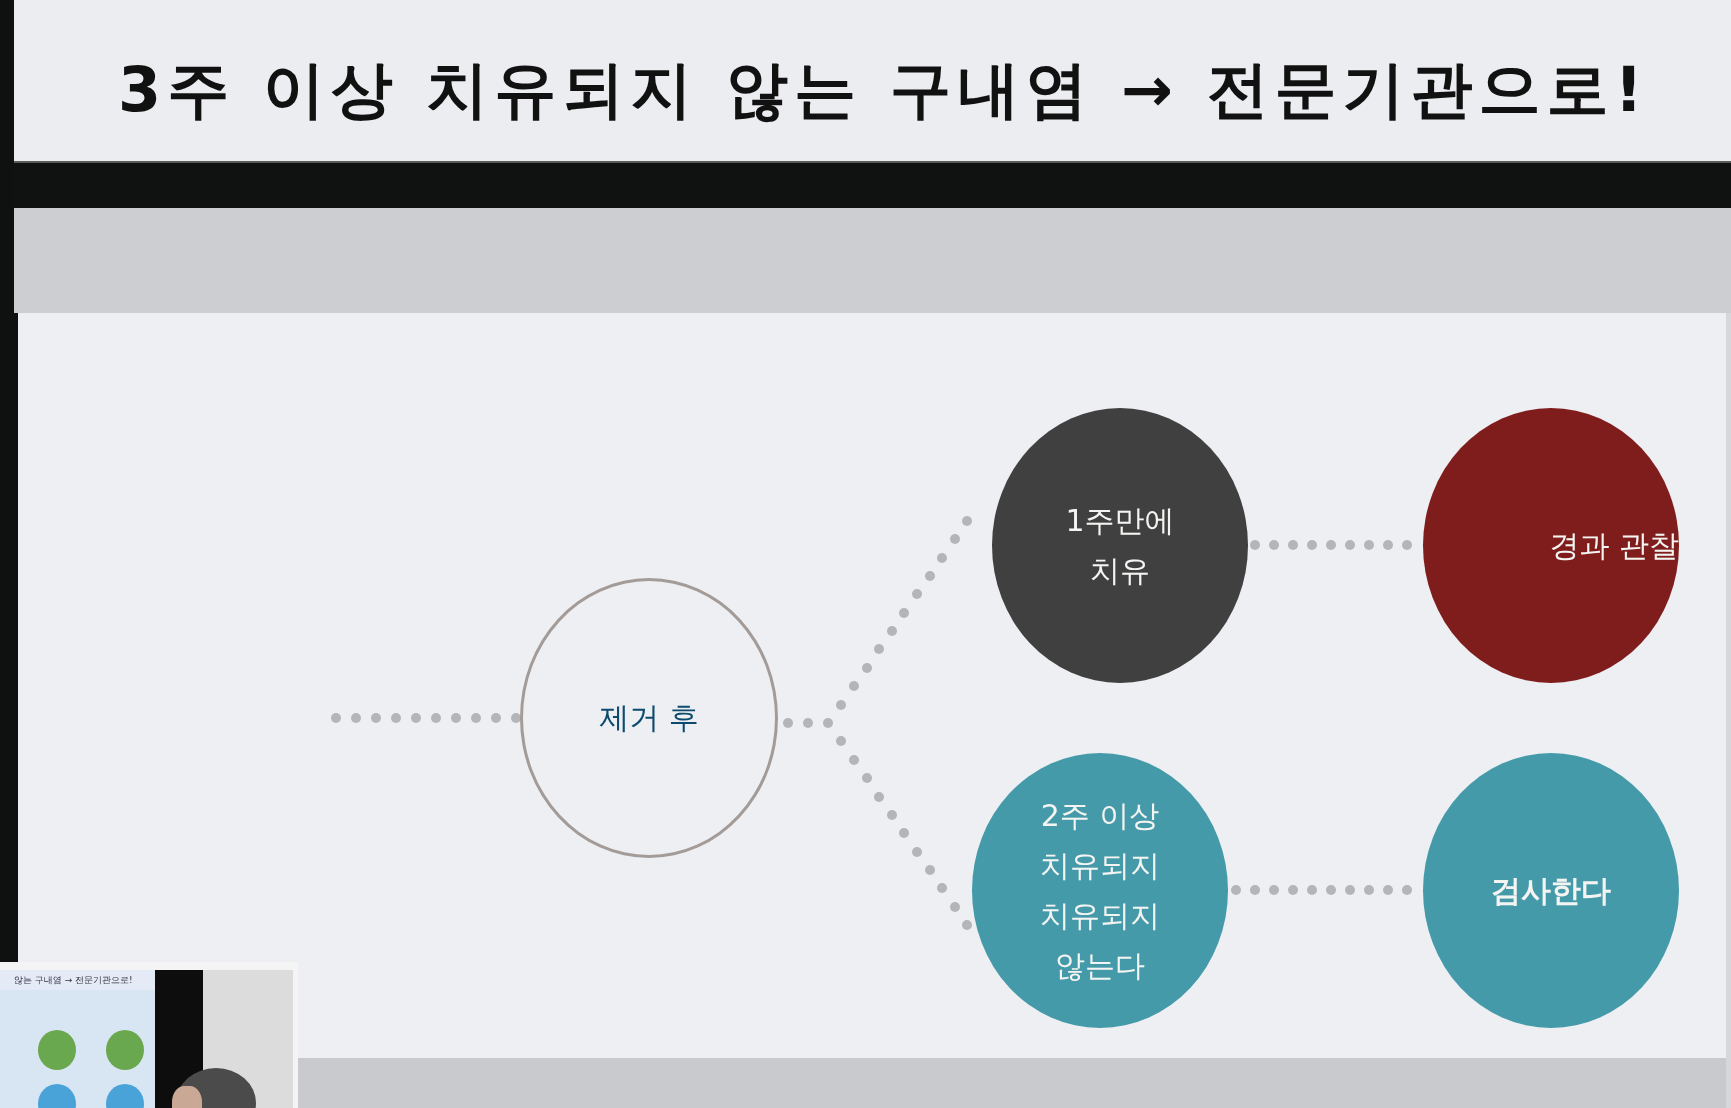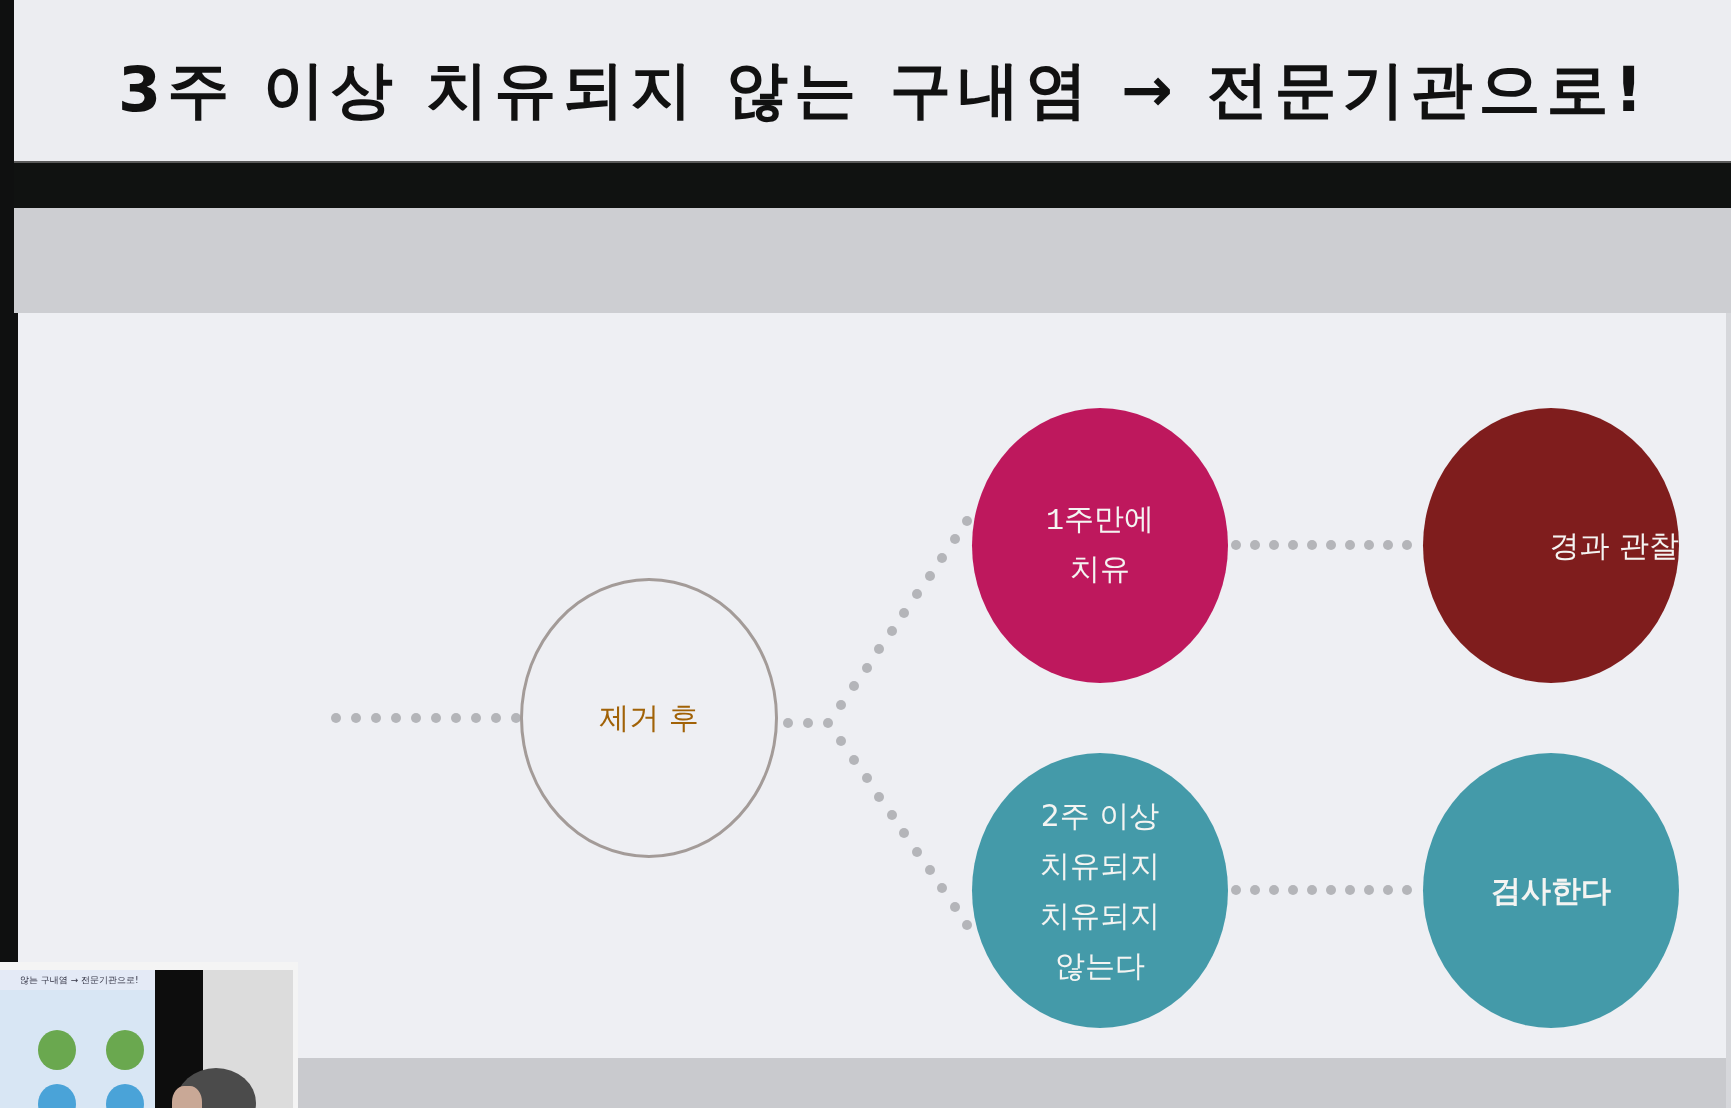--- a/index.html
+++ b/index.html
@@ -27,29 +27,29 @@
     .bottom-band { position:absolute; left:14px; top:1058px; width:1717px; height:50px; background:#c9cace; }
     .right-edge { position:absolute; left:1726px; top:313px; width:5px; height:795px; background:#d6d7db; }
 
     .node {
       position:absolute; border-radius:50%;
       display:flex; align-items:center; justify-content:center; flex-direction:column;
       text-align:center; box-sizing:border-box;
     }
     .node span { display:block; font-size:30px; line-height:50px; }
     .node.light span { color:#f4f4f2; }
-    .node.dark span { color:#a16207; }
+    .node.dark span { color:#0c4a6e; }
     .dots { position:absolute; left:0; top:0; }
 
     .pip {
       position:absolute; left:0; top:962px; width:298px; height:146px;
       background:#f4f4f4; overflow:hidden;
     }
     .pip-screen { position:absolute; left:0; top:8px; width:155px; height:138px; background:#d8e6f4; }
-    .pip-title { position:absolute; left:0; top:8px; width:155px; height:20px; background:#e4eaf6; font-size:9px; color:#334; white-space:nowrap; overflow:hidden; line-height:20px; padding-left:20px; }
+    .pip-title { position:absolute; left:0; top:8px; width:155px; height:20px; background:#e4eaf6; font-size:9px; color:#334; white-space:nowrap; overflow:hidden; line-height:20px; padding-left:14px; }
     .pip-dark { position:absolute; left:155px; top:8px; width:48px; height:138px; background:#0d0d0d; }
     .pip-wall { position:absolute; left:203px; top:8px; width:90px; height:138px; background:#dcdcdc; }
     .pip-circle { position:absolute; border-radius:50%; }
     .pip-head { position:absolute; left:176px; top:106px; width:80px; height:70px; border-radius:50%; background:#4b4b4b; }
     .pip-face { position:absolute; left:172px; top:124px; width:30px; height:40px; border-radius:40%; background:#c9a896; }
   </style>
 </head>
 <body>
 
 <div class="left-bar"></div>
@@ -125,21 +125,21 @@
         <circle cx="1370" cy="577" r="5"></circle>
       <circle cx="1389" cy="577" r="5"></circle>
     </g>
   </svg>
 
 
   <div class="node dark" style="left:502px; top:265px; width:258px; height:280px; border:3px solid #a39b98; background:transparent;">
     <span>제거 후</span>
   </div>
 
-  <div class="node light" style="left:954px; top:95px; width:256px; height:275px; background:#be185d;font-family:Liberation Mono, monospace;">
+  <div class="node light" style="left:974px; top:95px; width:256px; height:275px; background:#404040;">
     <span>1주만에</span>
     <span>치유</span>
   </div>
 
   <div class="node light" style="left:1405px; top:95px; width:256px; height:275px; background:#7f1d1d;align-items:flex-end;">
     <span>경과 관찰</span>
   </div>
 
   <div class="node light" style="left:954px; top:440px; width:256px; height:275px; background:#449aa9;justify-content:center;">
     <span>2주 이상</span>

